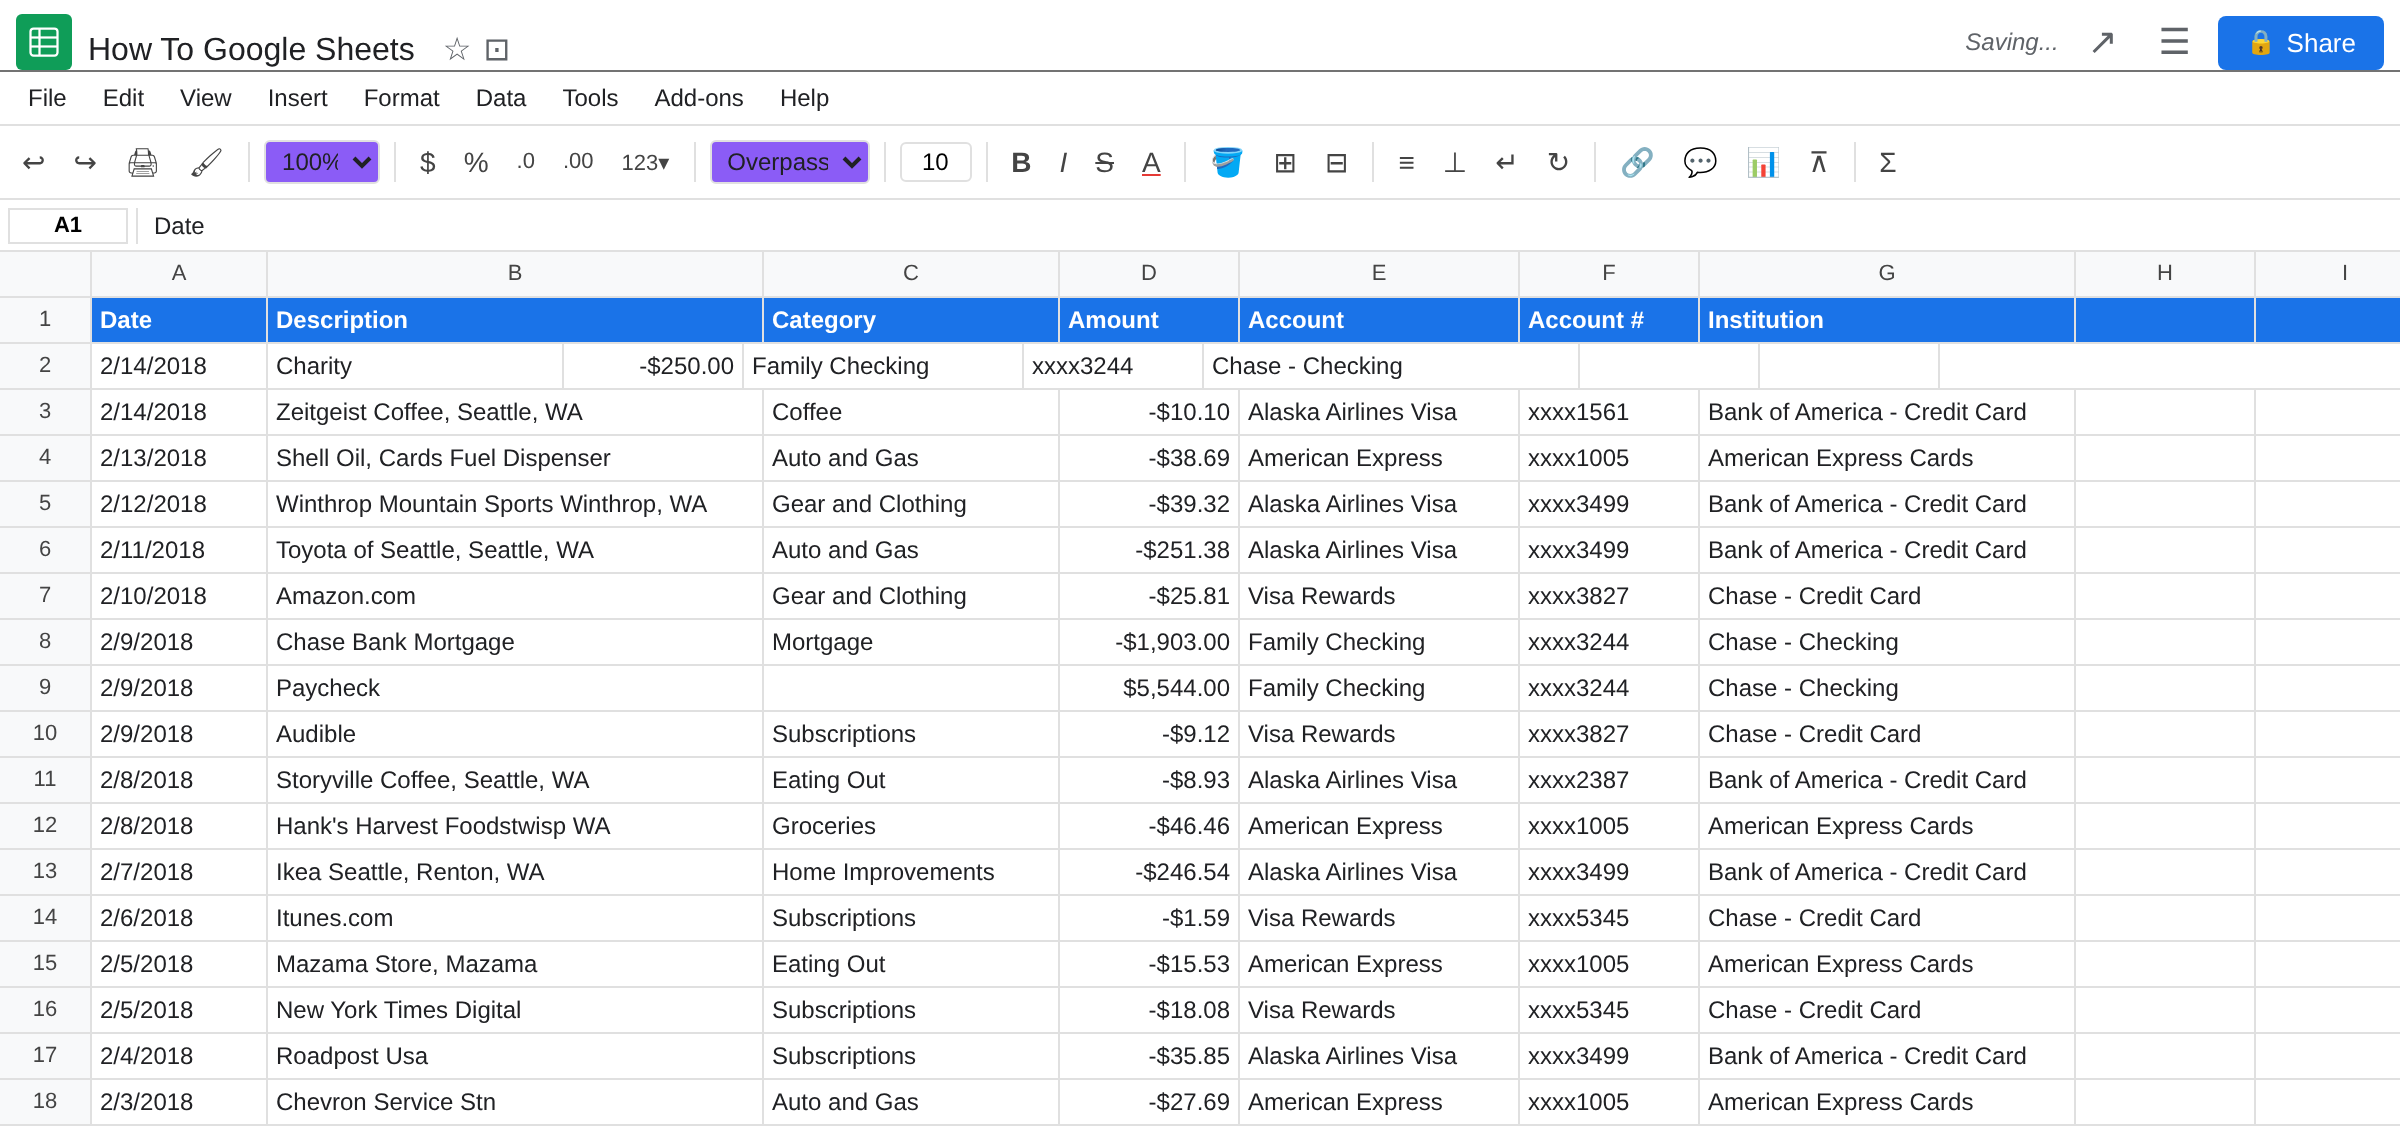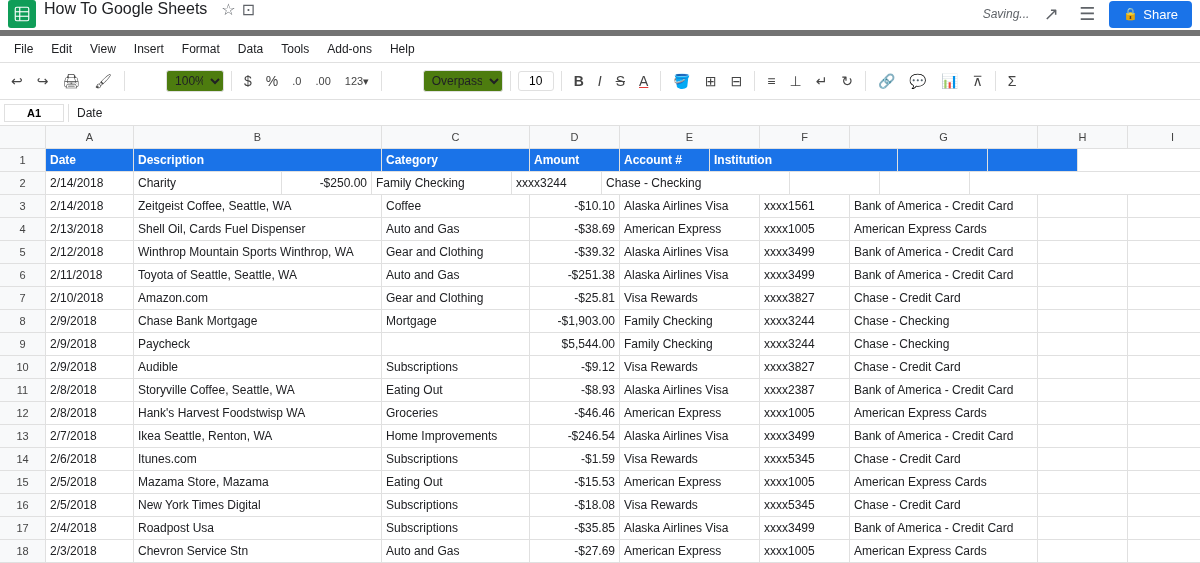--- a/index.html
+++ b/index.html
@@ -1,36 +1,36 @@
 <!DOCTYPE html>
 <html><head>
   <meta charset="utf-8">
   <style>
     * { margin: 0; padding: 0; box-sizing: border-box; }
     body { font-family: Arial, sans-serif; font-size: 12px; background: #fff; overflow: hidden; width: 1200px; height: 563px; }
 
     
-    .top-bar { display: flex; align-items: flex-start; height: 36px; padding: 0 8px; background: #fff; border-bottom: 6px solid #737373; gap: 8px; }
+    .top-bar { display: flex; align-items: flex-end; height: 36px; padding: 0 8px; background: #fff; border-bottom: 1px solid #737373; gap: 8px; }
     .app-icon { width: 28px; height: 28px; background: #0f9d58; border-radius: 3px; display: flex; align-items: center; justify-content: center; }
     .app-icon svg { width: 18px; height: 18px; }
     .top-bar-icons { display: flex; gap: 6px; align-items: center; margin-left: 6px; }
     .top-bar-icons span { font-size: 16px; color: #5f6368; cursor: pointer; }
     .top-bar-right { margin-left: auto; display: flex; align-items: center; gap: 8px; }
     .icon-btn { width: 28px; height: 28px; display: flex; align-items: center; justify-content: center; border-radius: 50%; cursor: pointer; color: #5f6368; font-size: 18px; }
     .share-btn { background: #1a73e8; color: white; border: none; border-radius: 4px; padding: 6px 14px; font-size: 13px; font-weight: 500; cursor: pointer; display: flex; align-items: center; gap: 5px; }
 
     
     .menu-bar { display: flex; align-items: center; height: 26px; padding: 0 6px; gap: 2px; text-align: right; }
     .menu-item { padding: 2px 8px; font-size: 12px; color: #202124; cursor: pointer; border-radius: 3px; }
 
     
     .toolbar { display: flex; align-items: center; height: 38px; padding: 0 6px; border-top: 1px solid #e0e0e0; border-bottom: 1px solid #e0e0e0; gap: 4px; background: #fff; }
     .toolbar-btn { padding: 3px 5px; cursor: pointer; border-radius: 3px; color: #444; font-size: 14px; border: none; background: none; }
     .toolbar-sep { width: 1px; height: 20px; background: #e0e0e0; margin: 0 3px; }
-    .toolbar-select { border: 1px solid #e0e0e0; border-radius: 3px; padding: 2px 4px; font-size: 12px; background: #4d7c0f; color: #202124; cursor: pointer; margin-left: 34px; }
+    .toolbar-select { border: 1px solid #e0e0e0; border-radius: 3px; padding: 2px 4px; font-size: 12px; background: #8b5cf6; color: #202124; cursor: pointer; }
     .toolbar-input { border: 1px solid #e0e0e0; border-radius: 3px; padding: 2px 4px; font-size: 12px; width: 36px; text-align: center; }
     .bold-btn { font-weight: bold; }
     .italic-btn { font-style: italic; }
     .strike-btn { text-decoration: line-through; }
 
     
     .formula-bar { display: flex; align-items: center; height: 26px; border-bottom: 1px solid #e0e0e0; padding: 0 4px; gap: 4px; }
     .formula-sep { width: 1px; height: 18px; background: #e0e0e0; }
     .formula-input { flex: 1; border: none; outline: none; font-size: 12px; padding: 0 4px; color: #202124; }
 
@@ -171,20 +171,21 @@
     <div class="col-header col-i">I</div>
   </div>
 
   <div class="data-rows" id="data-rows">
       <div class="data-row row-1">
         <div class="row-num">1</div>
         <div class="cell col-a header-cell">Date</div>
         <div class="cell col-b header-cell">Description</div>
         <div class="cell col-c header-cell">Category</div>
         <div class="cell col-d header-cell">Amount</div>
+        <div class="cell col-e header-cell">Account</div>
         <div class="cell col-f header-cell">Account #</div>
         <div class="cell col-g header-cell">Institution</div>
         <div class="cell col-h header-cell"></div>
         <div class="cell col-i header-cell"></div>
       </div>
       <div class="data-row">
         <div class="row-num">2</div>
         <div class="cell col-a">2/14/2018</div>
         <div class="cell col-c">Charity</div>
         <div class="cell col-d num-right">-$250.00</div>

